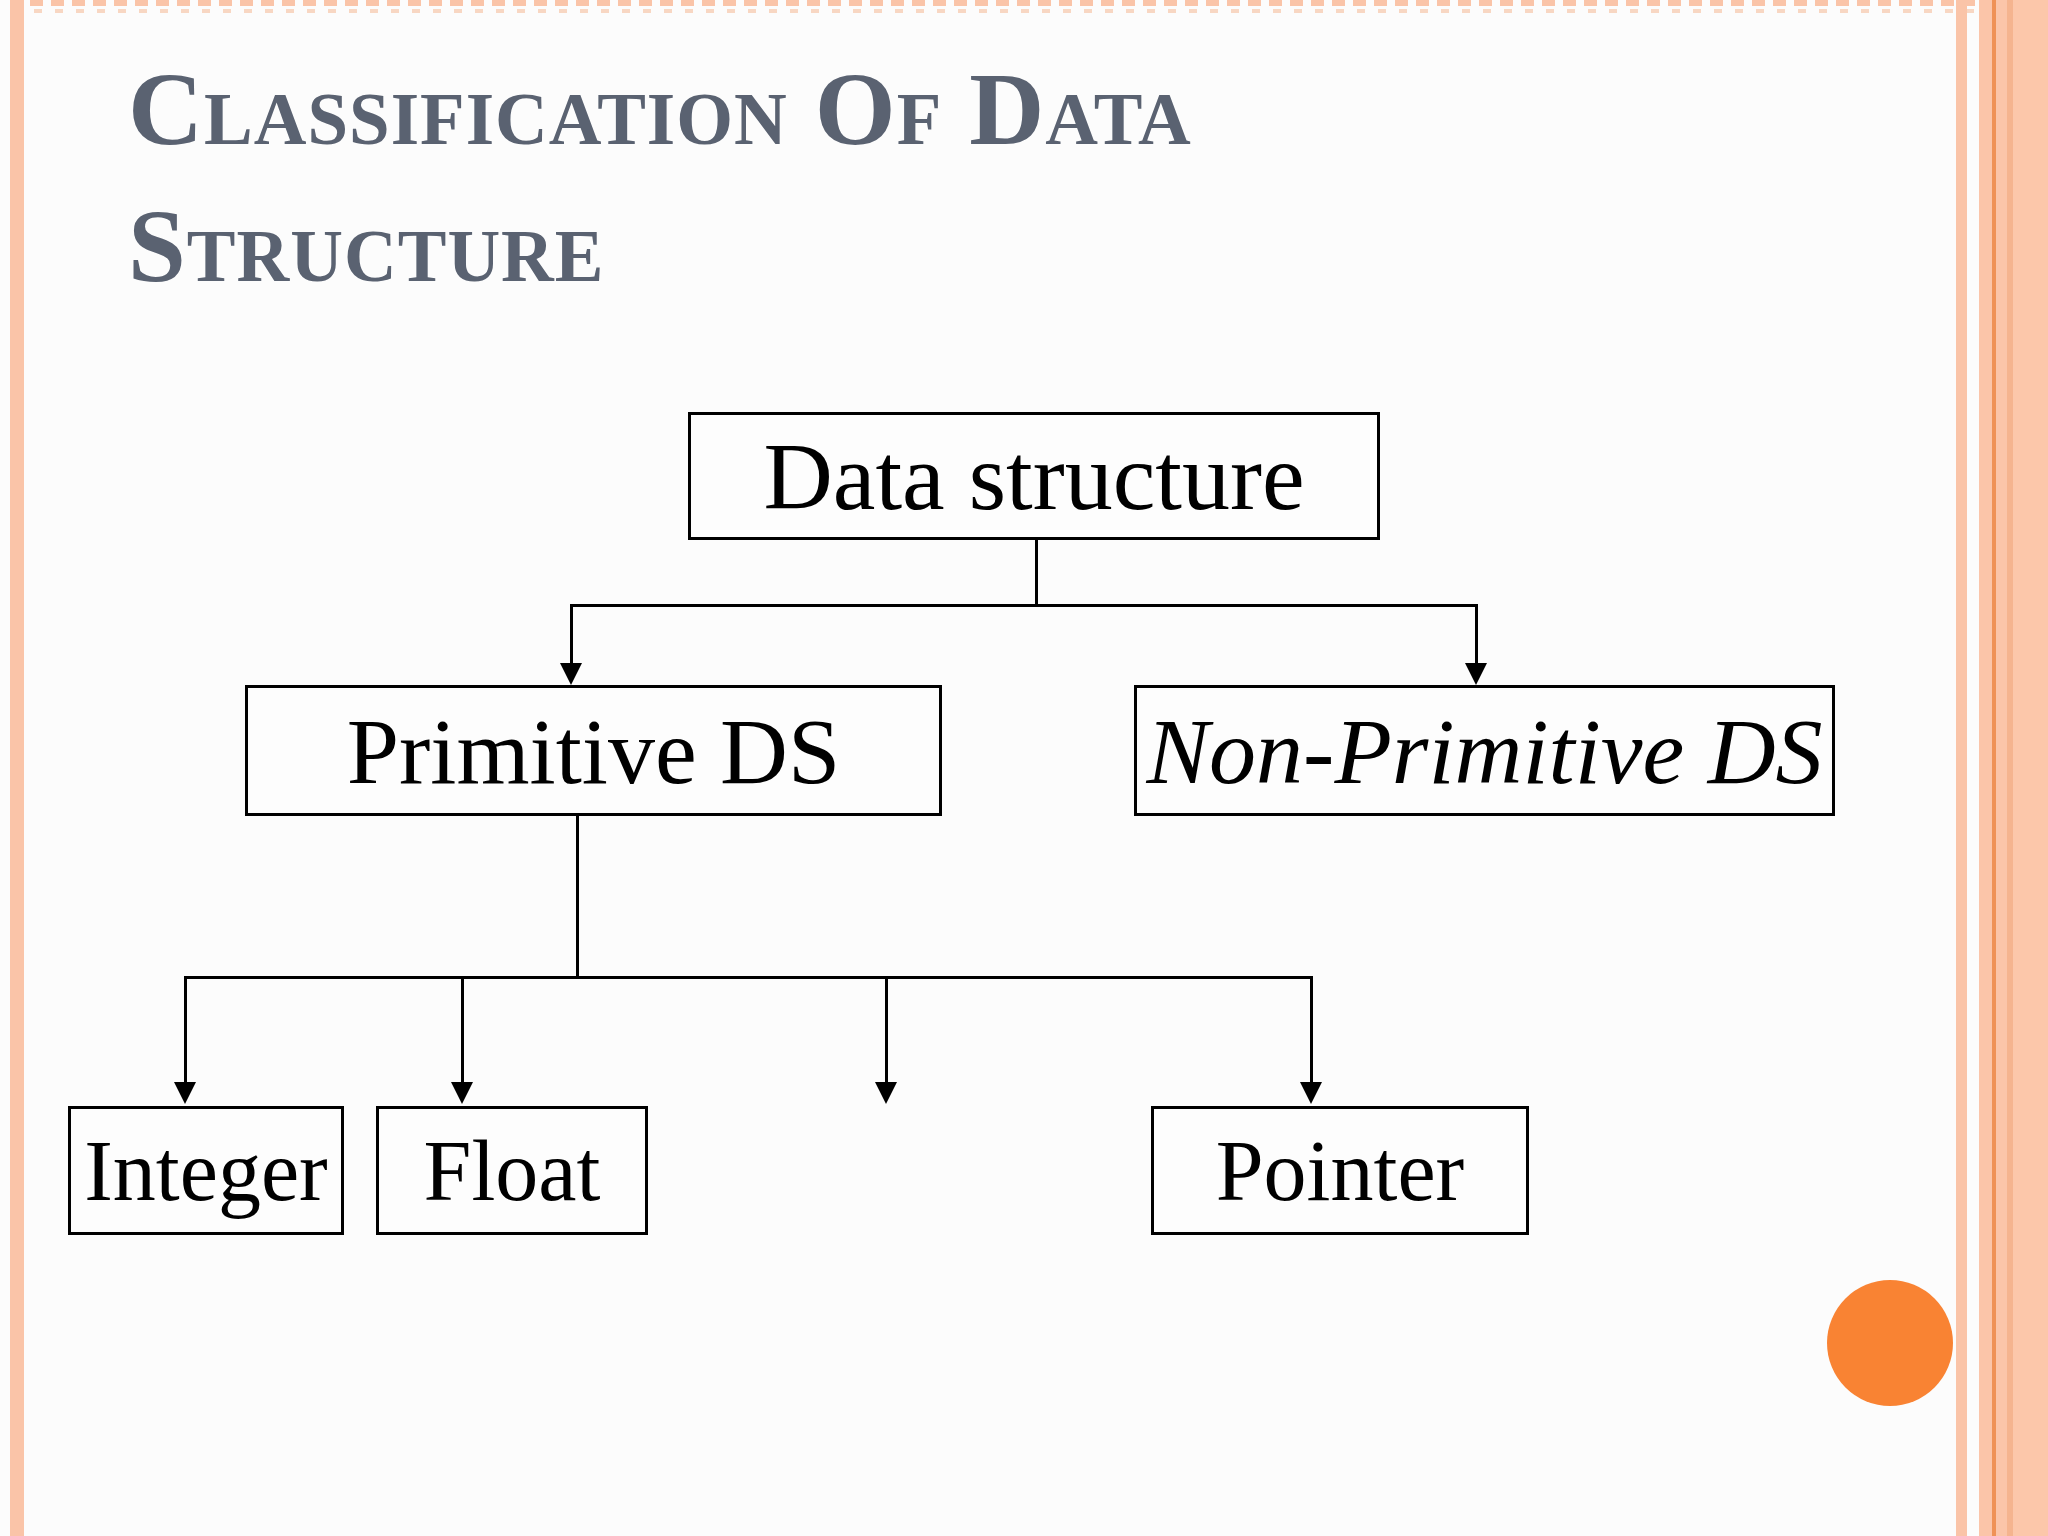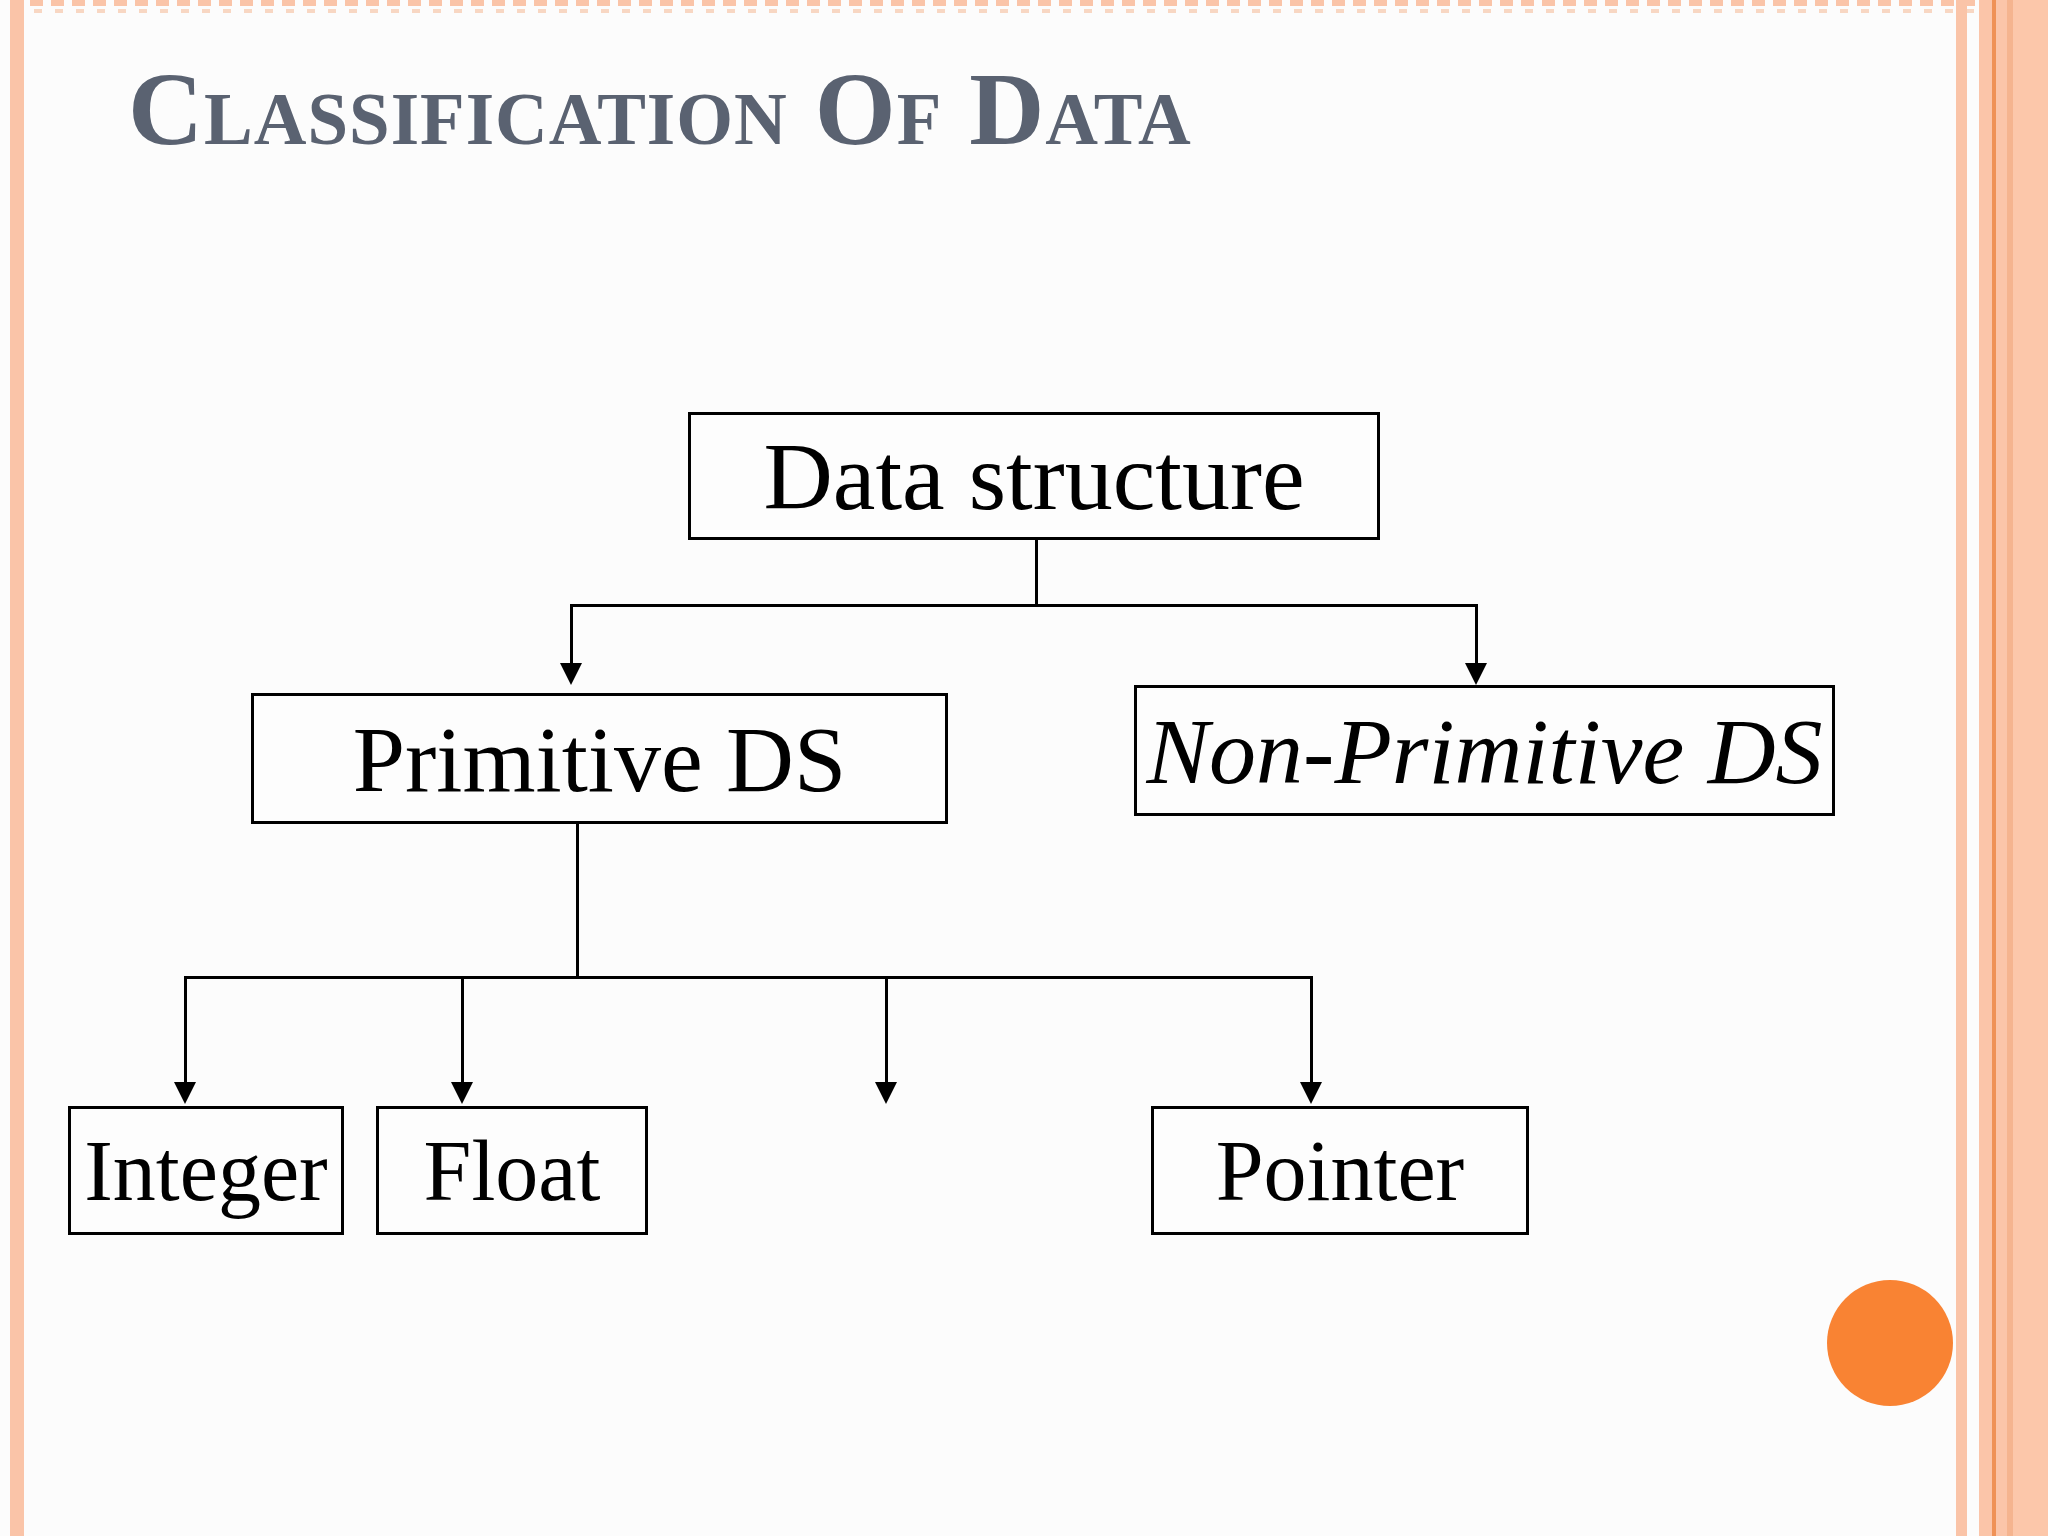--- a/index.html
+++ b/index.html
@@ -60,21 +60,21 @@
     box-sizing:border-box;
     display:flex;align-items:center;justify-content:center;
     color:var(--box-text-color,#000);
     white-space:nowrap;
     text-align:right;
   }
   .lvl1{font-size:96px;}
   .lvl2{font-size:94px;}
   .lvl3{font-size:86px;margin-left:28px;}
   .node-root        {left:688px; top:412px; width:692px; height:128px;}
-  .node-primitive   {left:251px; top:685px; width:697px; height:131px;margin-top:8px;}
+  .node-primitive   {left:245px; top:685px; width:697px; height:131px;}
   .node-nonprimitive{left:1134px;top:685px; width:701px; height:131px;font-style:italic;}
   .node-integer     {left:40px;  top:1106px;width:276px; height:129px;}
   .node-float       {left:348px; top:1106px;width:272px; height:129px;}
   .node-character   {left:702px; top:1106px;width:378px; height:129px;}
   .node-pointer     {left:1123px;top:1106px;width:378px; height:129px;}
   
   .line{position:absolute;background:var(--box-border-color,#000);}
   .arrowhead{
     position:absolute;width:0;height:0;
     border-left:11px solid transparent;
@@ -89,20 +89,21 @@
 
   <div class="dash-row1"></div>
   <div class="dash-row2"></div>
   <div class="left-stripe"></div>
   <div class="right-stripe"></div>
   <div class="right-band"></div>
   <div class="corner-circle"></div>
 
   <div class="title">
     <div>Classification Of Data</div>
+    <div>Structure</div>
   </div>
 
   <div class="line" style="left:1035px;top:540px;width:3px;height:67px;"></div>
   <div class="line" style="left:570px;top:604px;width:908px;height:3px;"></div>
   <div class="line" style="left:570px;top:604px;width:3px;height:59px;"></div>
   <div class="arrowhead" style="left:560px;top:663px;"></div>
   <div class="line" style="left:1475px;top:604px;width:3px;height:59px;"></div>
   <div class="arrowhead" style="left:1465px;top:663px;"></div>
 
   <div class="line" style="left:576px;top:816px;width:3px;height:163px;"></div>

